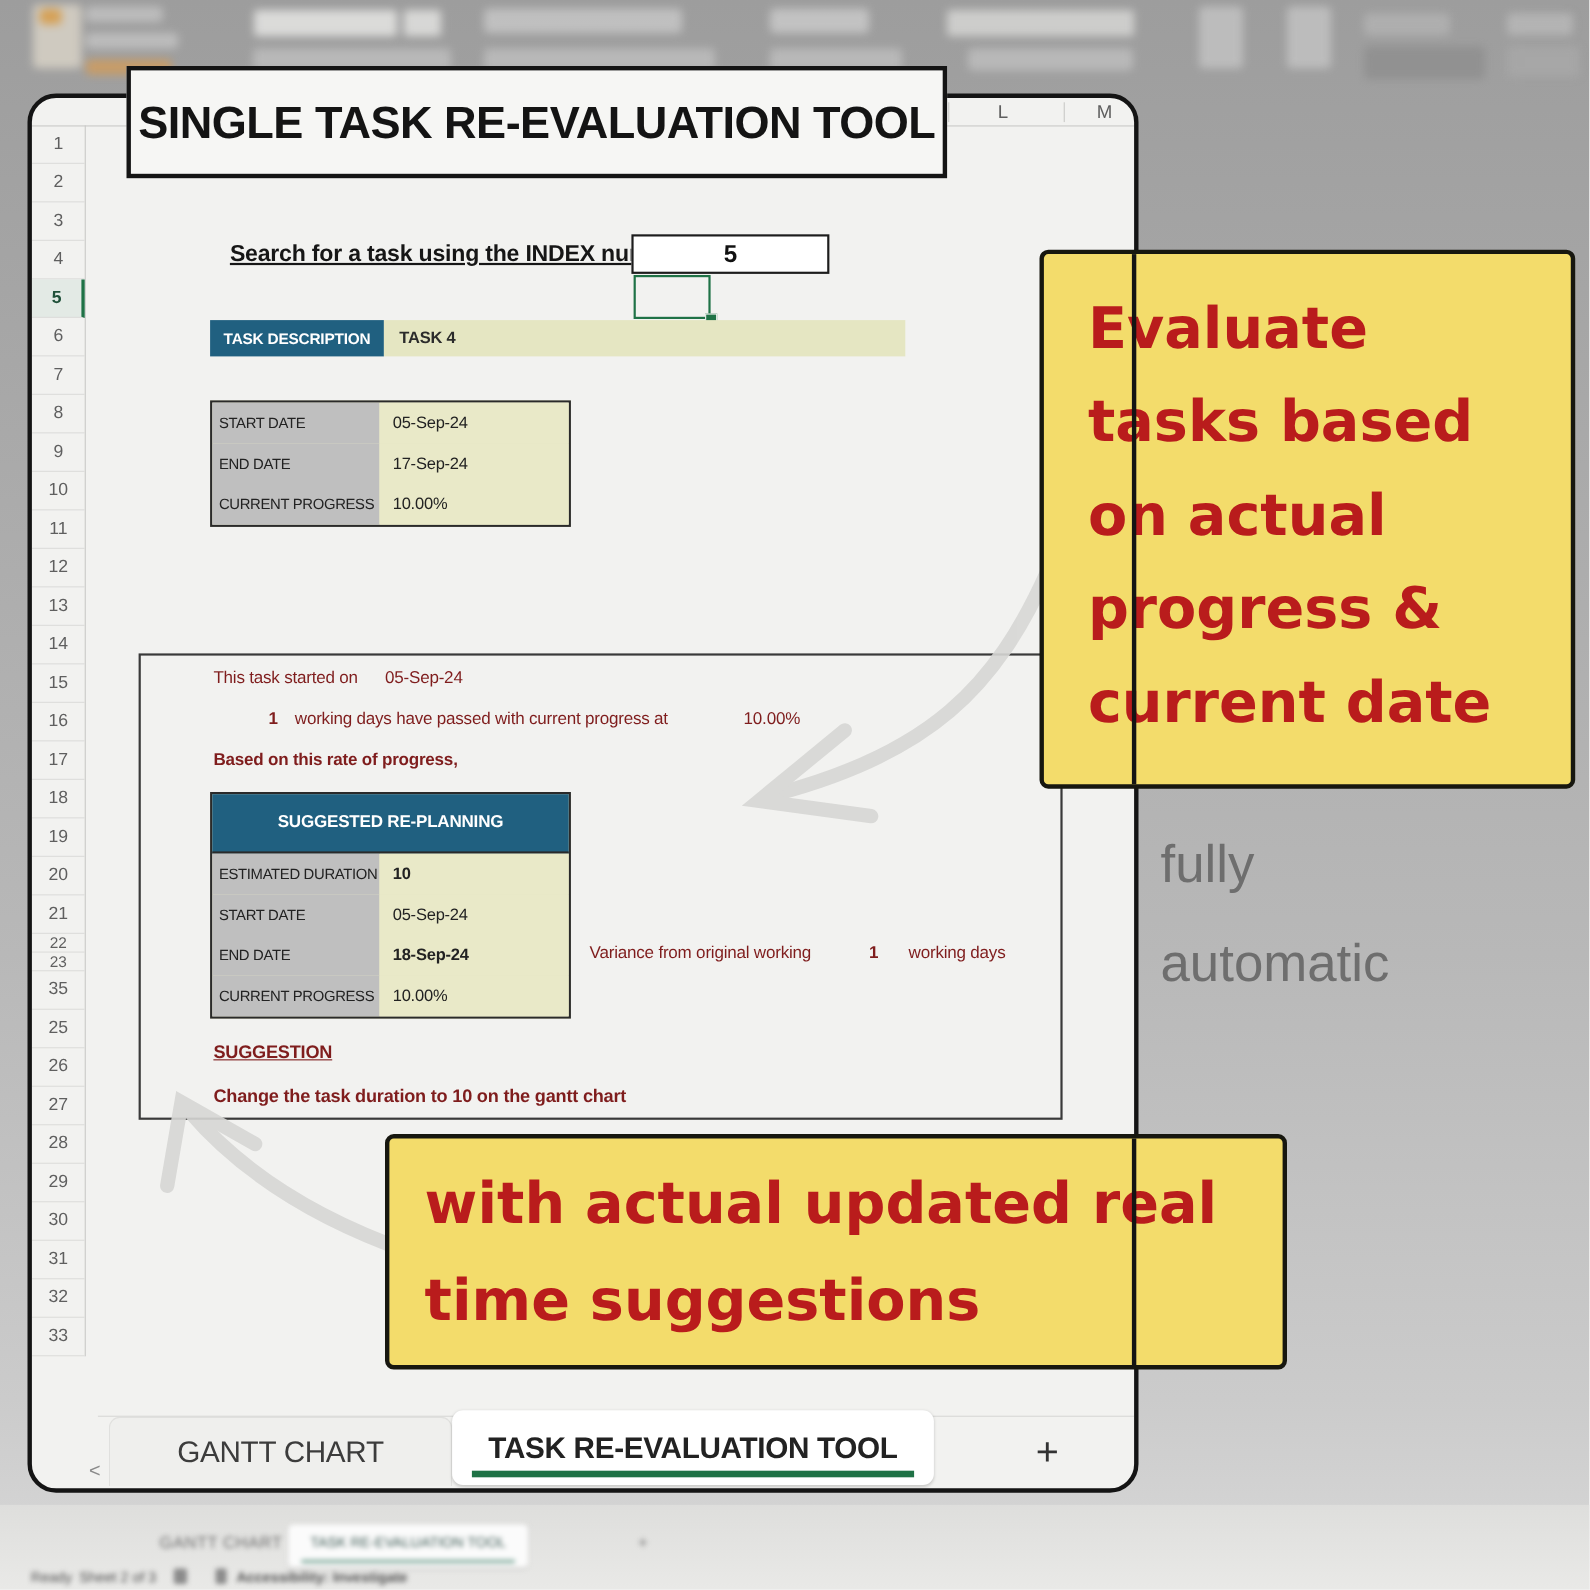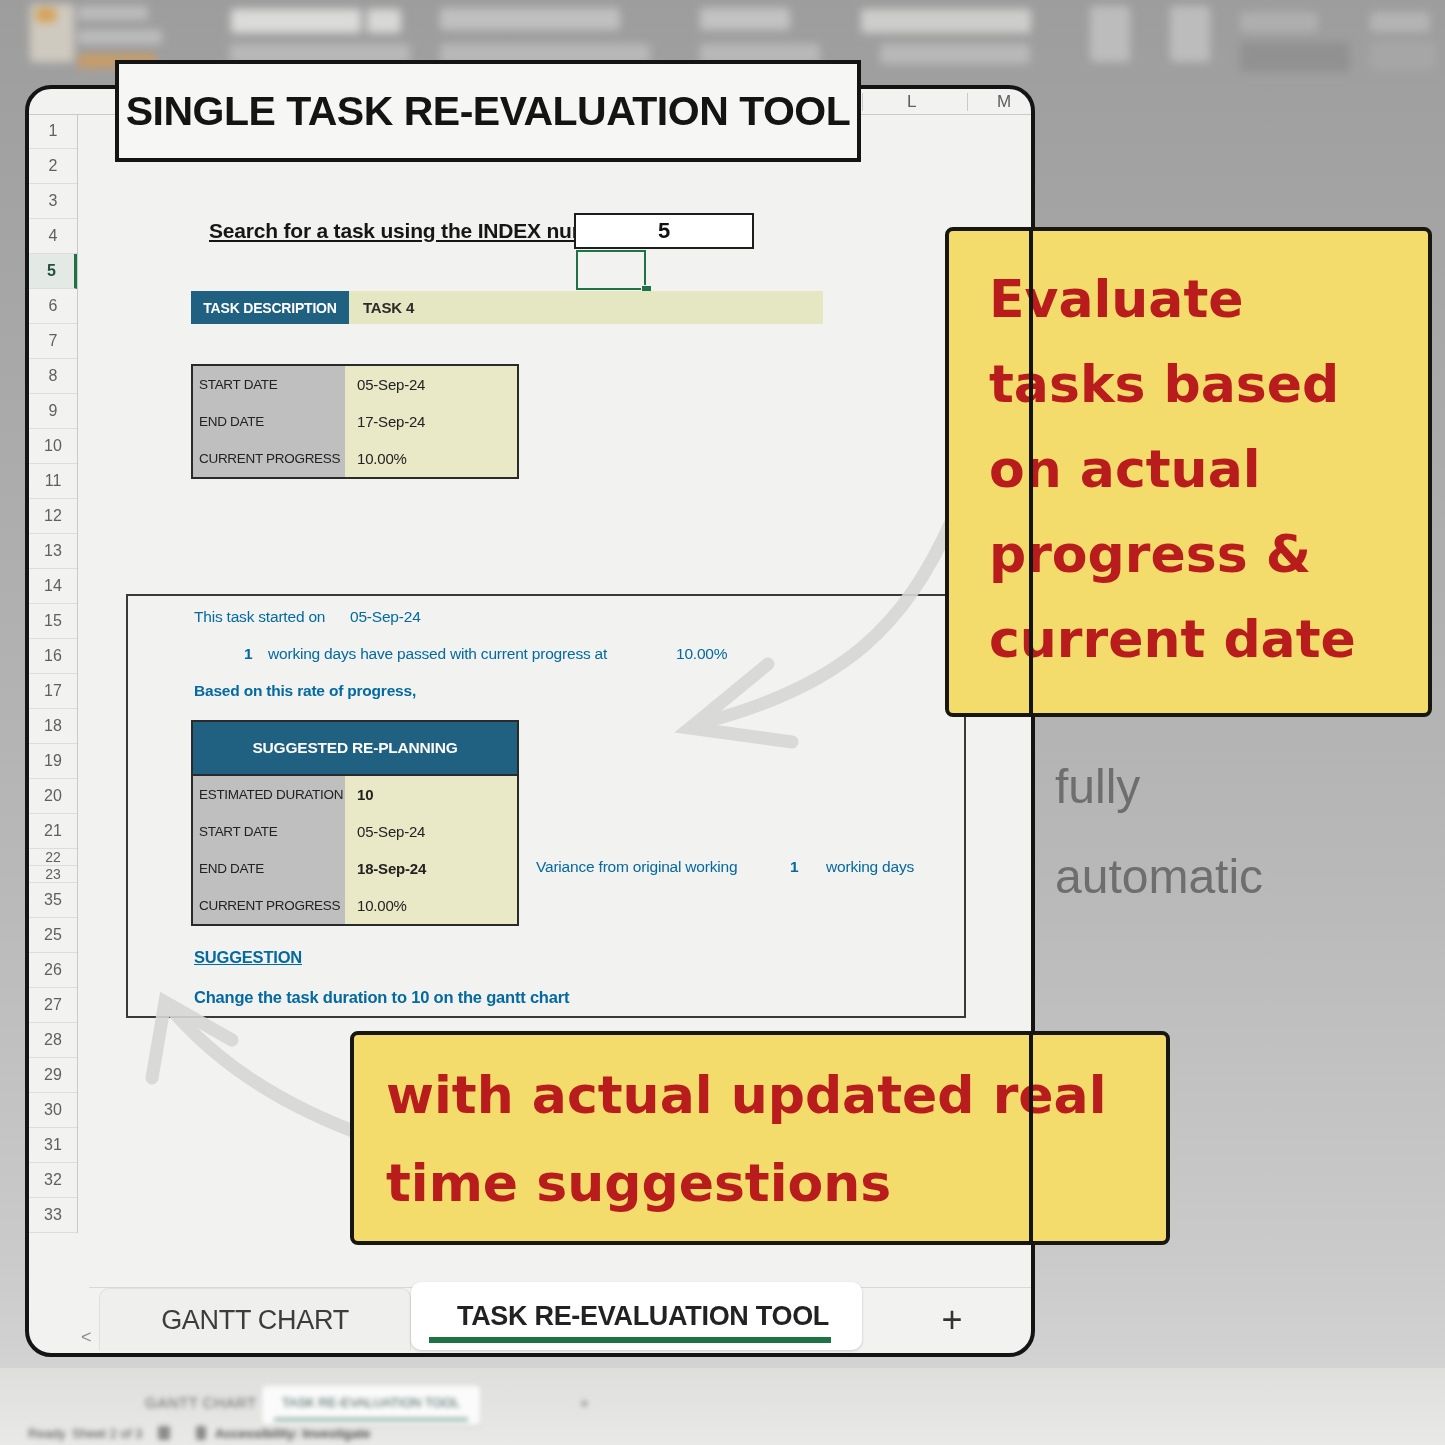--- a/index.html
+++ b/index.html
@@ -49,31 +49,31 @@
   .plan-header{background:#206080;color:#fff;font-weight:bold;font-size:15.5px;display:flex;
     align-items:center;justify-content:center;letter-spacing:-.2px;border-bottom:2px solid #2a2a2a;}
   .plan-row{display:flex;height:37px;}
   .plan-label{width:152px;background:#bfbfbf;color:#222;font-size:13.5px;display:flex;align-items:center;
     padding-left:6px;box-sizing:border-box;letter-spacing:-.3px;}
   .plan-value{flex:1;background:#e9e9c8;color:#222;font-size:15px;display:flex;align-items:center;
     padding-left:12px;box-sizing:border-box;letter-spacing:-.2px;}
   .plan-value.bold{font-weight:bold;}
   
   .eval-box{position:absolute;left:97px;top:505px;width:840px;height:424px;border:2px solid #3a3a3a;box-sizing:border-box;}
-  .eval-box .t{position:absolute;font-size:15.5px;color:#0369a1;letter-spacing:-.2px;white-space:nowrap;}
+  .eval-box .t{position:absolute;font-size:15.5px;color:#7f1d1d;letter-spacing:-.2px;white-space:nowrap;}
   .bold{font-weight:bold;}
   .underl{text-decoration:underline;}
   
   .tabbar-line{position:absolute;left:60px;top:1198px;width:942px;height:1px;background:#d8d8d6;}
   .tab-gantt{position:absolute;left:70px;top:1199px;width:310px;height:62px;background:#efefed;
     border:1px solid #e0e0de;border-bottom:none;border-radius:10px 10px 0 0;display:flex;align-items:center;
     justify-content:center;font-size:27px;color:#3c3c3c;letter-spacing:-.3px;}
   .tab-active{position:absolute;left:382px;top:1193px;width:438px;height:68px;background:#ffffff;
     border-radius:10px;box-shadow:0 1px 3px rgba(0,0,0,.18);display:flex;align-items:center;justify-content:center;
-    font-size:27px;font-weight:bold;color:#222;letter-spacing:-.3px;padding-left:13px;}
+    font-size:27px;font-weight:bold;color:#222;letter-spacing:-.3px;}
   .tab-underline{position:absolute;left:400px;top:1248px;width:402px;height:6px;background:#1f7246;}
   .tab-add{position:absolute;left:898px;top:1206px;width:50px;height:50px;display:flex;align-items:center;
     justify-content:center;font-size:36px;font-weight:300;color:#333;}
   .tab-scroll{position:absolute;left:52px;top:1238px;font-size:18px;color:#8a8a8a;}
   
   #title-box{position:absolute;left:115px;top:60px;width:746px;height:102px;background:#f6f6f4;
     border:4px solid #141414;box-sizing:border-box;display:flex;align-items:center;justify-content:center;
     font-size:41px;font-weight:bold;color:#141414;letter-spacing:-.5px;}
   
   .callout{position:absolute;background:#f3dc6b;border:4px solid #17170f;border-radius:8px;

